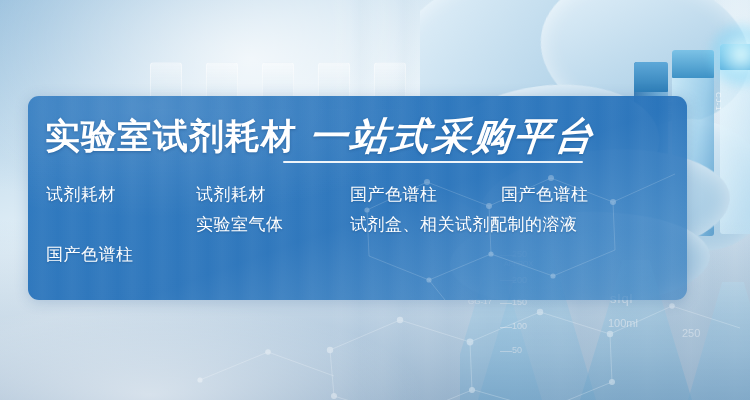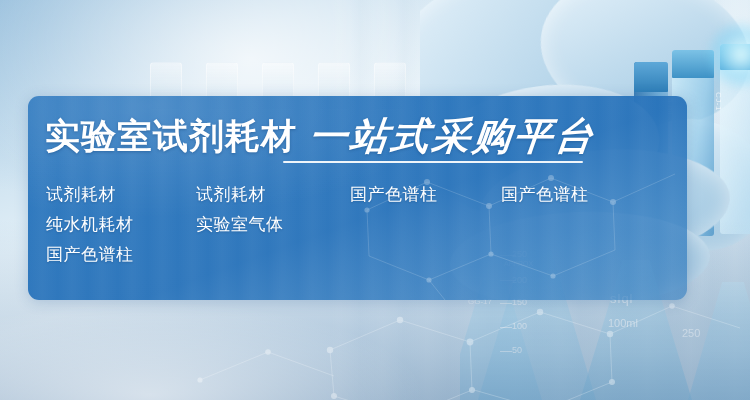--- a/index.html
+++ b/index.html
@@ -289,22 +289,22 @@
     <div class="title-underline"></div>
 
     <div class="cats">
       <div class="cat-row">
         <div class="cat c1">试剂耗材</div>
         <div class="cat c2">试剂耗材</div>
         <div class="cat c3">国产色谱柱</div>
         <div class="cat c4">国产色谱柱</div>
       </div>
       <div class="cat-row">
-        <div class="cat c1">纯水机耗材</div>
         <div class="cat c2">实验室气体</div>
+        <div class="cat c-wide">试剂盒、相关试剂配制的溶液</div>
       </div>
       <div class="cat-row">
         <div class="cat c1">国产色谱柱</div>
       </div>
     </div>
   </div>
 
 </div>
 
 </body></html>

